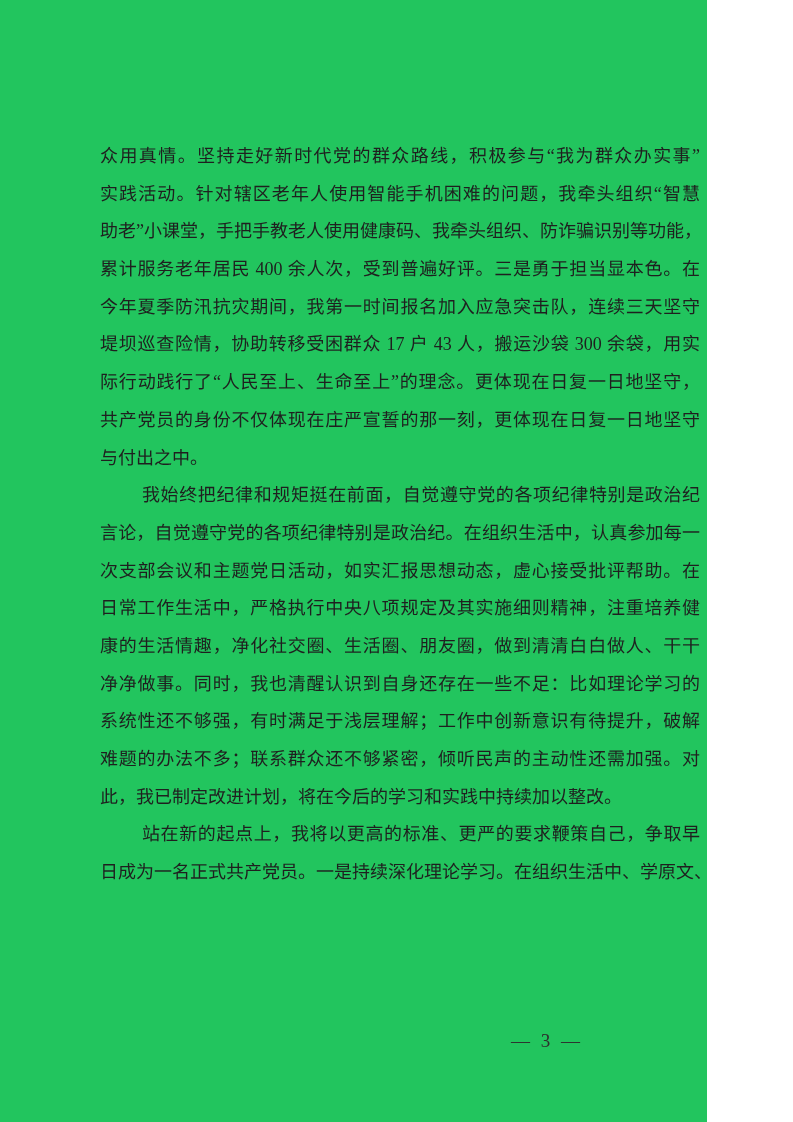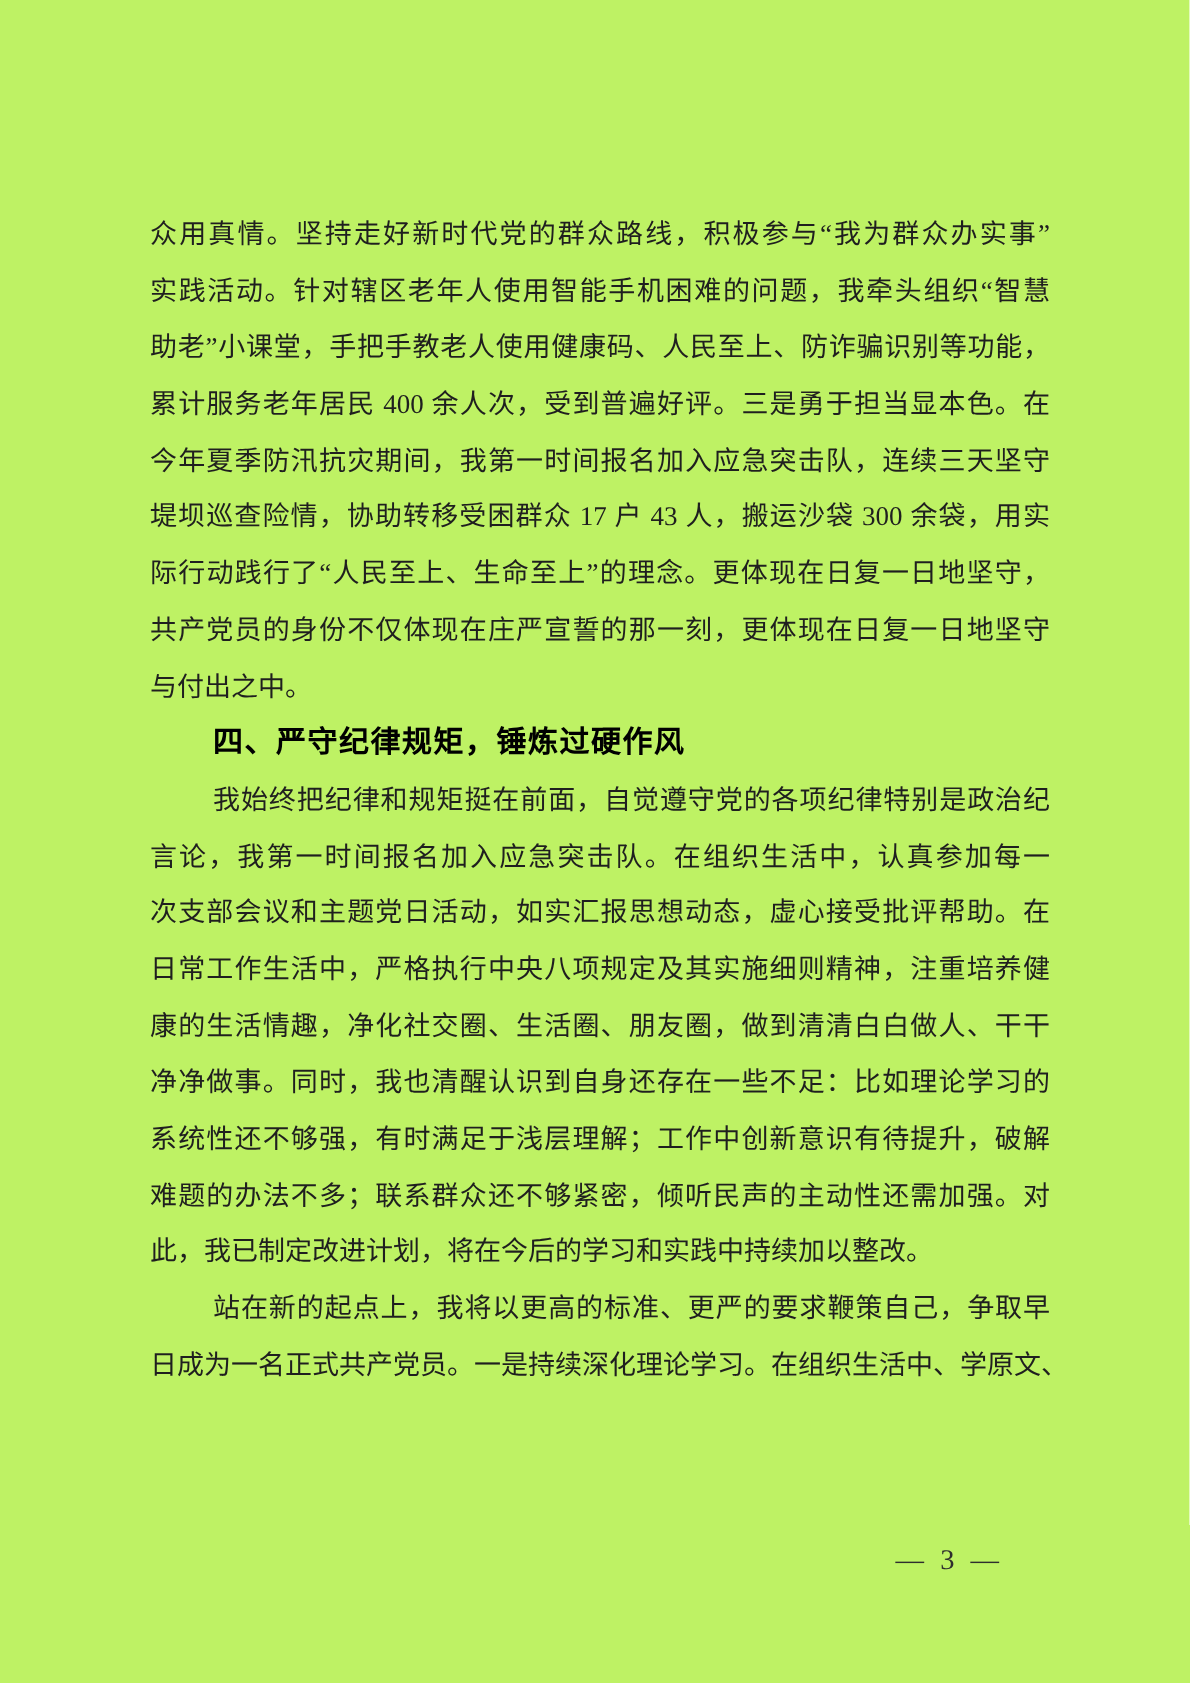--- a/index.html
+++ b/index.html
@@ -2,23 +2,23 @@
 <html lang="zh-CN"><head>
 <meta charset="utf-8">
 <style>
   html, body {
     margin: 0;
     padding: 0;
     background: #ffffff;
   }
   .page {
     position: relative;
-    width: 793px;
+    width: 707px;
     height: 1122px;
-    background: #bef264;
+    background: #22c55e;
     overflow: hidden;
   }
   .content {
     position: absolute;
     left: 100px;
     top: 138px;
     width: 600px;
   }
   .line {
     height: 37.7px;
@@ -59,30 +59,29 @@
     white-space: pre;
   }
 </style>
 </head>
 <body>
 
 <div class="page">
   <div class="content">
       <div class="line full">众用真情。坚持走好新时代党的群众路线，积极参与“我为群众办实事”</div>
       <div class="line full">实践活动。针对辖区老年人使用智能手机困难的问题，我牵头组织“智慧</div>
-      <div class="line full">助老”小课堂，手把手教老人使用健康码、人民至上、防诈骗识别等功能，</div>
+      <div class="line full">助老”小课堂，手把手教老人使用健康码、我牵头组织、防诈骗识别等功能，</div>
       <div class="line full">累计服务老年居民 400 余人次，受到普遍好评。三是勇于担当显本色。在</div>
       <div class="line full">今年夏季防汛抗灾期间，我第一时间报名加入应急突击队，连续三天坚守</div>
       <div class="line full">堤坝巡查险情，协助转移受困群众 17 户 43 人，搬运沙袋 300 余袋，用实</div>
       <div class="line full">际行动践行了“人民至上、生命至上”的理念。更体现在日复一日地坚守，</div>
       <div class="line full">共产党员的身份不仅体现在庄严宣誓的那一刻，更体现在日复一日地坚守</div>
       <div class="line end">与付出之中。</div>
-      <div class="line heading">四、严守纪律规矩，锤炼过硬作风</div>
       <div class="line full-indent">我始终把纪律和规矩挺在前面，自觉遵守党的各项纪律特别是政治纪</div>
-      <div class="line full">言论，我第一时间报名加入应急突击队。在组织生活中，认真参加每一</div>
+      <div class="line full">言论，自觉遵守党的各项纪律特别是政治纪。在组织生活中，认真参加每一</div>
       <div class="line full">次支部会议和主题党日活动，如实汇报思想动态，虚心接受批评帮助。在</div>
       <div class="line full">日常工作生活中，严格执行中央八项规定及其实施细则精神，注重培养健</div>
       <div class="line full">康的生活情趣，净化社交圈、生活圈、朋友圈，做到清清白白做人、干干</div>
       <div class="line full">净净做事。同时，我也清醒认识到自身还存在一些不足：比如理论学习的</div>
       <div class="line full">系统性还不够强，有时满足于浅层理解；工作中创新意识有待提升，破解</div>
       <div class="line full">难题的办法不多；联系群众还不够紧密，倾听民声的主动性还需加强。对</div>
       <div class="line end">此，我已制定改进计划，将在今后的学习和实践中持续加以整改。</div>
       <div class="line full-indent">站在新的起点上，我将以更高的标准、更严的要求鞭策自己，争取早</div>
       <div class="line full">日成为一名正式共产党员。一是持续深化理论学习。在组织生活中、学原文、</div>
     </div>

